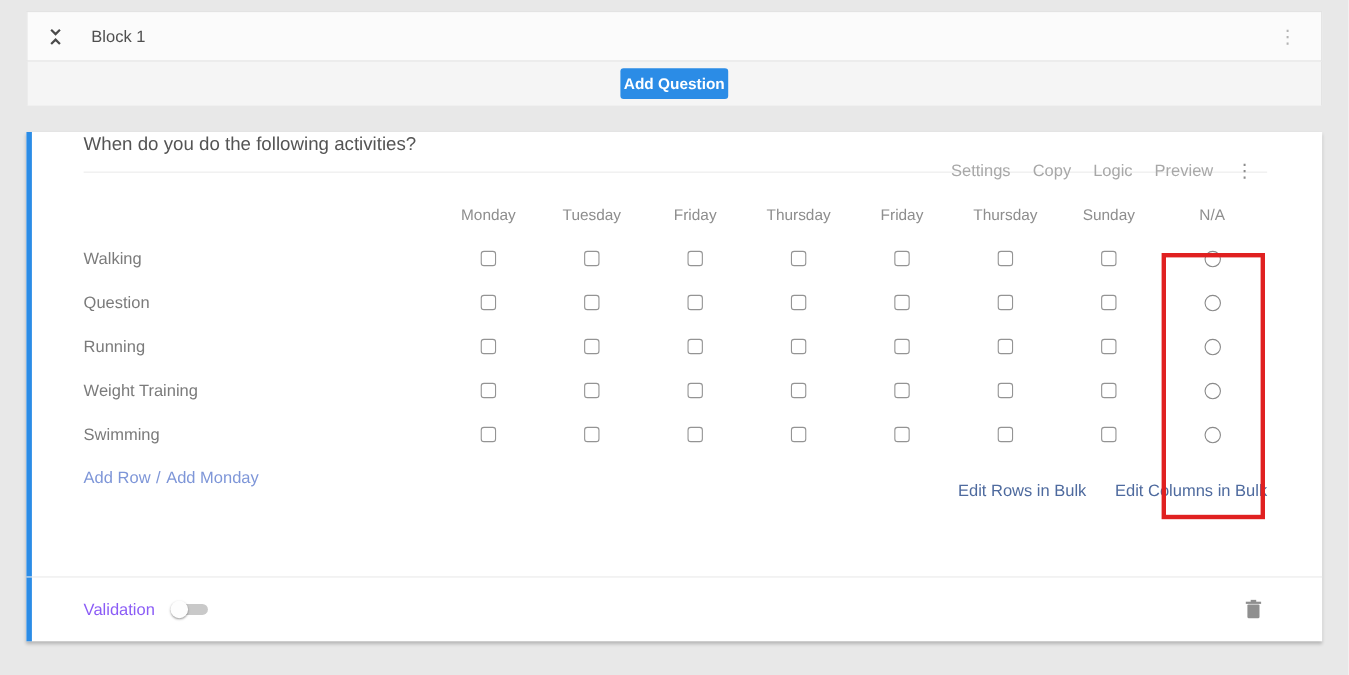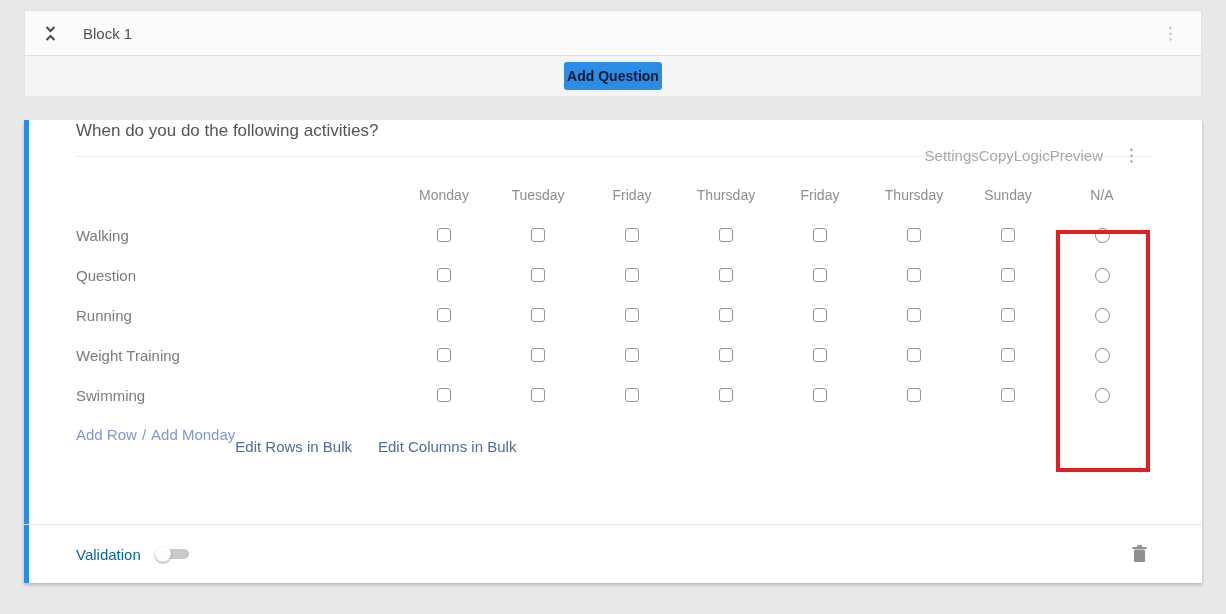--- a/index.html
+++ b/index.html
@@ -21,21 +21,21 @@
   .kebab{font-size:17px;line-height:1;cursor:pointer;user-select:none;}
   .kebab.light{color:#b3b3b3;}
   .kebab.mid{color:#8c8c8c;}
 
   
   .band-top{
     height:40px;background:#f5f5f5;border-left:1px solid #e3e3e3;border-right:1px solid #e3e3e3;
     box-sizing:border-box;display:flex;align-items:center;justify-content:center;
   }
   .btn-add-q{
-    background:var(--accent,#2b8ce6);color:#0f172a;font-weight:bold;font-size:14px;
+    background:var(--accent,#2b8ce6);color:#ffffff;font-weight:bold;font-size:14px;
     font-family:"Liberation Sans",sans-serif;
     padding:6px 3px;border:none;border-radius:3px;cursor:pointer;
   }
 
   
   .q-card{position:relative;background:#fff;height:463px;box-shadow:0 2px 3px rgba(0,0,0,0.22);z-index:2;}
   .blue-bar{position:absolute;left:0;top:0;width:5px;height:100%;background:var(--accent,#2b8ce6);}
   .q-toolbar{position:absolute;top:27px;right:62px;display:flex;gap:20px;align-items:center;font-size:15px;color:#a8a8a8;}
   .tb-item{cursor:pointer;}
   .q-title{
@@ -46,33 +46,33 @@
   .m-row{display:grid;grid-template-columns:321px repeat(8,94px);height:40px;align-items:center;}
   .m-colhead{justify-self:center;font-size:14px;color:#8e8e8e;cursor:pointer;}
   .m-label{font-size:15px;color:#7b7b7b;cursor:pointer;}
   .m-cell{display:flex;justify-content:center;align-items:center;}
   .cb{width:14px;height:14px;border:1px solid #949494;border-radius:3px;background:#fff;cursor:pointer;box-sizing:border-box;}
   .rb{width:15px;height:15px;border:1px solid #8a8a8a;border-radius:50%;background:#fff;cursor:pointer;box-sizing:border-box;}
   .red-box{
     position:absolute;left:1032px;top:110px;width:94px;height:242px;
     border:4px solid var(--highlight,#e02020);box-sizing:border-box;pointer-events:none;
   }
-  .links-row{display:flex;margin:7px 50px 0 52px;font-size:15px;height:24px;align-items:center;}
+  .links-row{display:flex;justify-content:space-between;margin:7px 50px 0 52px;font-size:15px;height:24px;align-items:center;}
   .link-light{color:var(--link-light,#7e96d8);cursor:pointer;}
   .links-left{display:flex;gap:5px;}
   .links-right{display:flex;gap:26px;}
   .link-dark{color:var(--link-dark,#4e6a9e);cursor:pointer;margin-top:25px;}
 
   .validation-row{
     position:absolute;bottom:0;left:0;right:0;height:59px;border-top:1px solid #e9e9e9;
     display:flex;align-items:center;justify-content:space-between;
     padding:0 55px 0 52px;box-sizing:border-box;
   }
   .val-left{display:flex;align-items:center;}
-  .val-label{font-size:15px;color:#0369a1;}
+  .val-label{font-size:15px;color:#8b5cf6;}
   .toggle{position:relative;width:34px;height:16px;margin-left:14px;cursor:pointer;}
   .toggle .track{position:absolute;left:8px;right:0;top:3px;height:10px;border-radius:5px;background:#c9c9c9;}
   .toggle .knob{position:absolute;left:0;top:0;width:16px;height:16px;border-radius:50%;background:#fdfdfd;box-shadow:0 1px 2px rgba(0,0,0,0.4);}
   .trash{cursor:pointer;display:flex;align-items:center;}
 </style>
 </head>
 <body>
 
 <div class="block">
 
@@ -89,21 +89,21 @@
   </div>
 
   <div class="band-top">
     <button class="btn-add-q">Add Question</button>
   </div>
 
   <div class="q-card">
     <div class="blue-bar"></div>
 
     <div class="q-toolbar">
-      <span style="display:flex;">
+      <span style="display:flex;gap:20px;">
           <span class="tb-item">Settings</span>
           <span class="tb-item">Copy</span>
           <span class="tb-item">Logic</span>
           <span class="tb-item">Preview</span>
         </span>
       <span class="kebab mid">⋮</span>
     </div>
 
     <div class="q-title">When do you do the following activities?</div>
 

